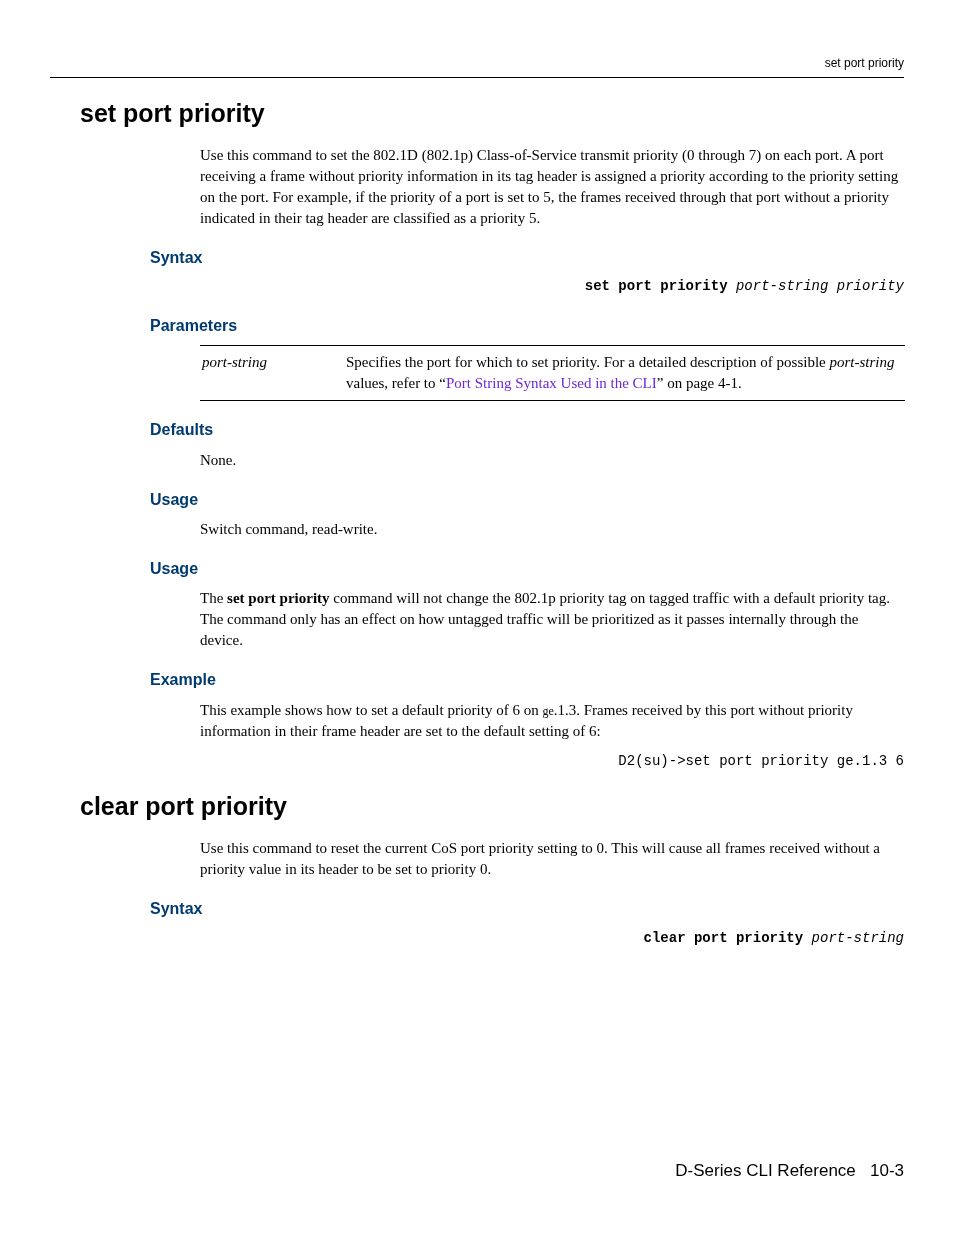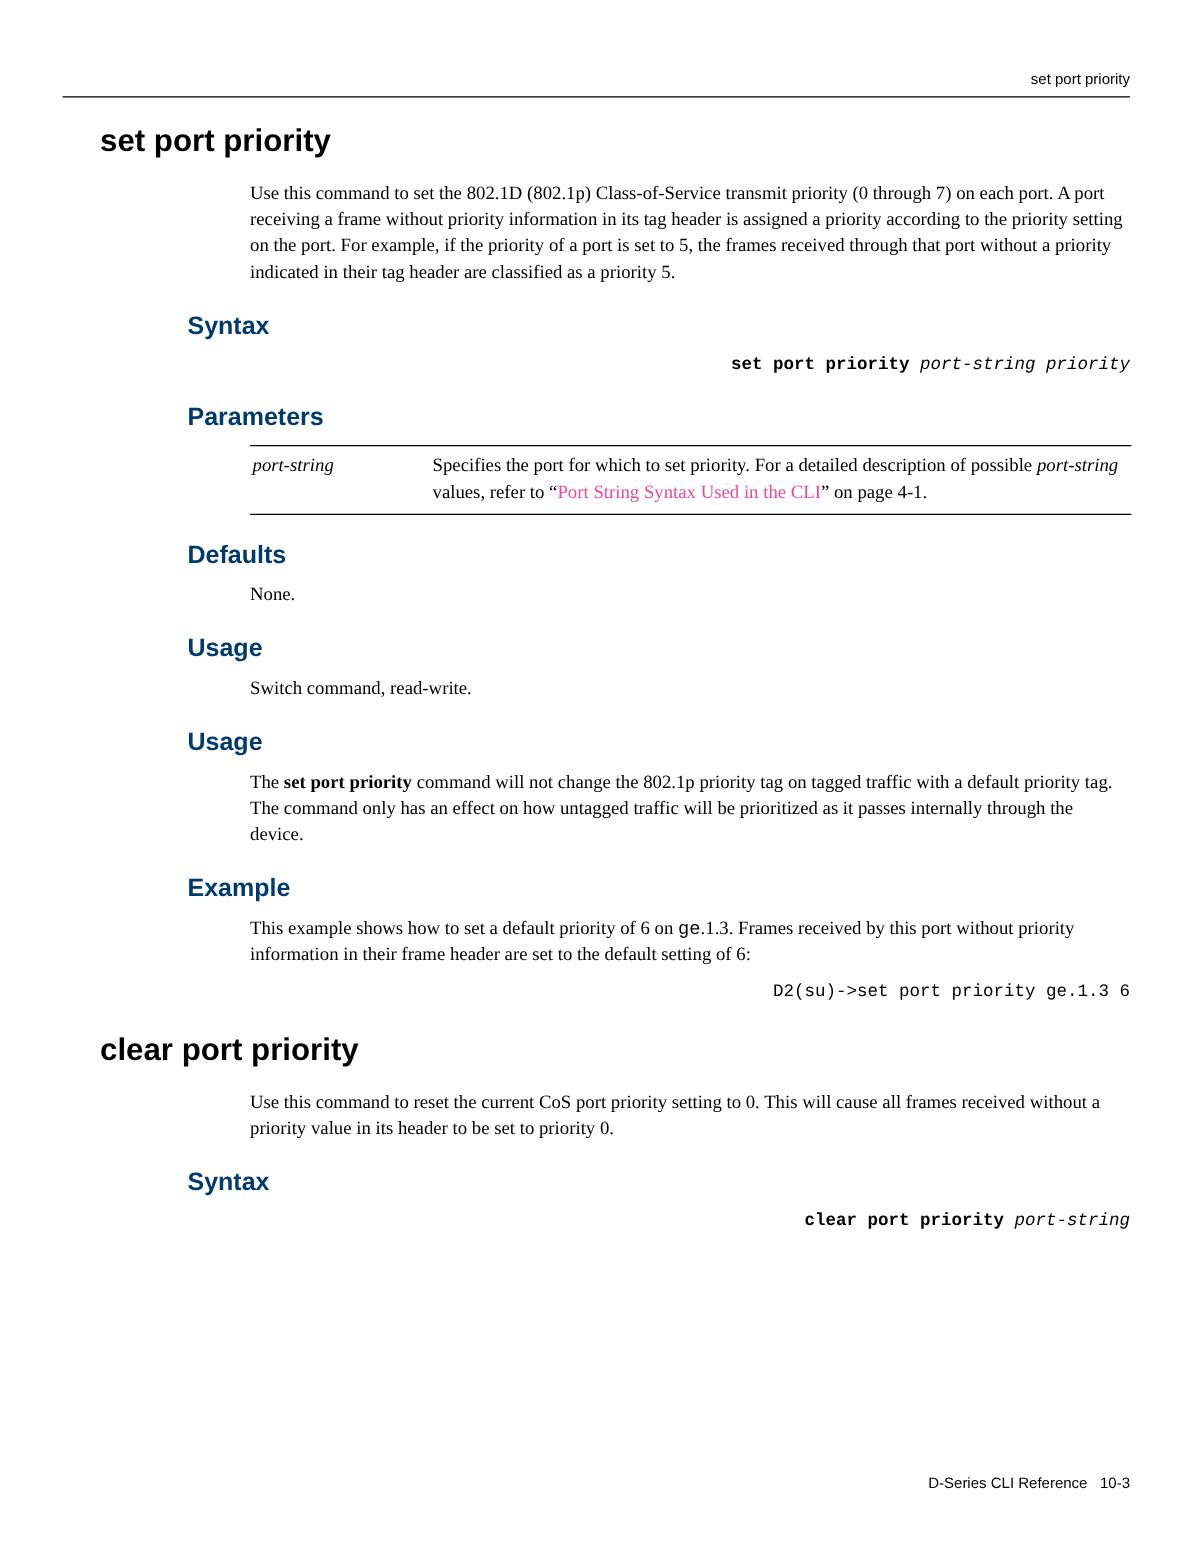--- a/index.html
+++ b/index.html
@@ -29,62 +29,62 @@
     margin-top: 18px;
     margin-bottom: 14px;
     margin-left: 30px;
   }
   .indent {
     margin-left: 150px;
   }
   p { margin-bottom: 10px; }
   h2 {
     font-family: Arial, Helvetica, sans-serif;
-    font-size: 20px;
+    font-size: 16px;
     font-weight: bold;
     color: #003a6f;
     margin-left: 100px;
     margin-top: 18px;
     margin-bottom: 8px;
   }
   .code-line {
     font-family: "Courier New", Courier, monospace;
     font-size: 14px;
     margin-left: 150px;
     margin-bottom: 10px;
     white-space: pre;
     text-align: right;
   }
   .bold { font-weight: bold; }
   .italic { font-style: italic; }
-  .link { color: #ec4899; }
+  .link { color: #6d28d9; }
   table.params {
     border-collapse: collapse;
     width: 705px;
     margin-left: 150px;
     margin-bottom: 10px;
   }
   table.params td {
     vertical-align: top;
     padding: 6px 6px;
     font-size: 15px;
   }
   table.params tr:first-child td { border-top: 1px solid #000; }
   table.params td { border-bottom: 1px solid #000; }
   table.params td.pname {
     font-style: italic;
     width: 140px;
     padding-left: 2px;
   }
-  .mono { font-family: Liberation Mono, monospace; font-size: 15px; }
+  .mono { font-family: Liberation Serif, serif; font-size: 12px; }
   .footer {
     position: absolute;
-    bottom: 40px;
+    bottom: 52px;
     right: 50px;
-    font-size: 12px;
+    font-size: 17px;
     font-family: Arial, Helvetica, sans-serif;
   }
 </style>
 </head>
 <body>
 
 <div class="header">
   <span>set port priority</span>
 </div>
 

